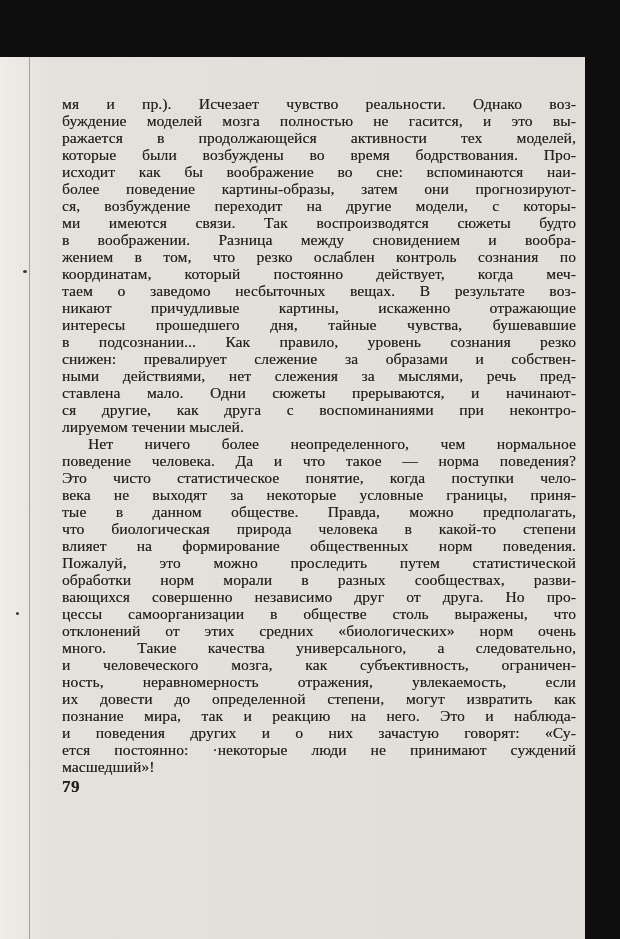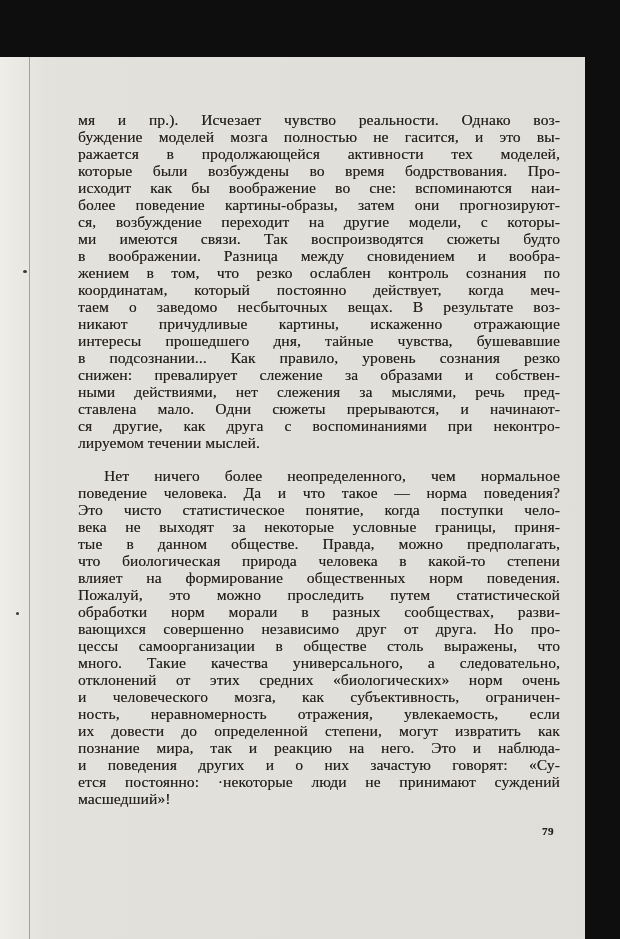--- a/index.html
+++ b/index.html
@@ -28,30 +28,30 @@
   .speck{position:absolute;background:#3a362f;border-radius:50%;}
   .speck.s1{left:23px;top:213px;width:4px;height:3px;}
   .speck.s2{left:16px;top:555px;width:3px;height:3px;}
   .text-block{
     position:absolute;left:62px;top:38px;width:514px;
     color:var(--ink);
     font-size:15.5px;line-height:17px;
     letter-spacing:.1px;
     text-shadow:.15px .15px 0 rgba(35,32,25,.55);
   }
-  .paragraph{margin:16px;font-family:Liberation Serif, serif;}
+  .paragraph{margin:0;font-family:Liberation Serif, serif;}
   .line{text-align:justify;text-align-last:justify;white-space:normal;}
   .line.last{text-align-last:left;}
   .line.indent{text-indent:26px;}
   .page-number{
     margin-top:3px;
-    text-align:right;
+    text-align:left;
     padding-right:22px;
     font-weight:bold;
-    font-size:11px;
+    font-size:17px;
     letter-spacing:.5px;
   }
 </style>
 </head>
 <body>
 
 <div class="scan">
   <div class="bar-top"></div>
   <div class="bar-right"></div>
   <div class="paper">
@@ -87,22 +87,22 @@
           <div class="line">поведение человека. Да и что такое — норма поведения?</div>
           <div class="line">Это чисто статистическое понятие, когда поступки чело-</div>
           <div class="line">века не выходят за некоторые условные границы, приня-</div>
           <div class="line">тые в данном обществе. Правда, можно предполагать,</div>
           <div class="line">что биологическая природа человека в какой-то степени</div>
           <div class="line">влияет на формирование общественных норм поведения.</div>
           <div class="line">Пожалуй, это можно проследить путем статистической</div>
           <div class="line">обработки норм морали в разных сообществах, разви-</div>
           <div class="line">вающихся совершенно независимо друг от друга. Но про-</div>
           <div class="line">цессы самоорганизации в обществе столь выражены, что</div>
+          <div class="line">отклонений от этих средних «биологических» норм очень</div>
           <div class="line">много. Такие качества универсального, а следовательно,</div>
-          <div class="line">отклонений от этих средних «биологических» норм очень</div>
           <div class="line">и человеческого мозга, как субъективность, ограничен-</div>
           <div class="line">ность, неравномерность отражения, увлекаемость, если</div>
           <div class="line">их довести до определенной степени, могут извратить как</div>
           <div class="line">познание мира, так и реакцию на него. Это и наблюда-</div>
           <div class="line">и поведения других и о них зачастую говорят: «Су-</div>
           <div class="line">ется постоянно: ·некоторые люди не принимают суждений</div>
           <div class="line last">масшедший»!</div>
         </div>
         <div class="page-number">79</div>
     </div>

